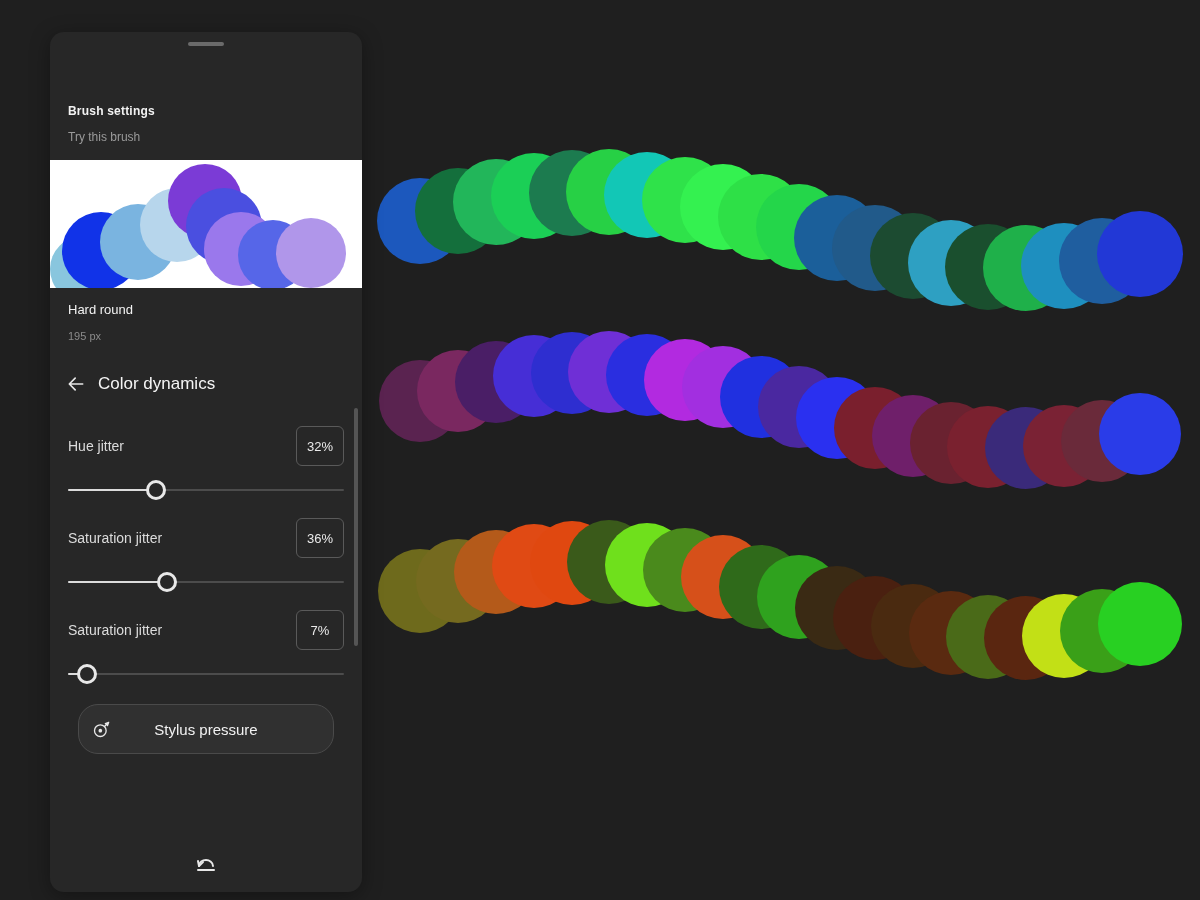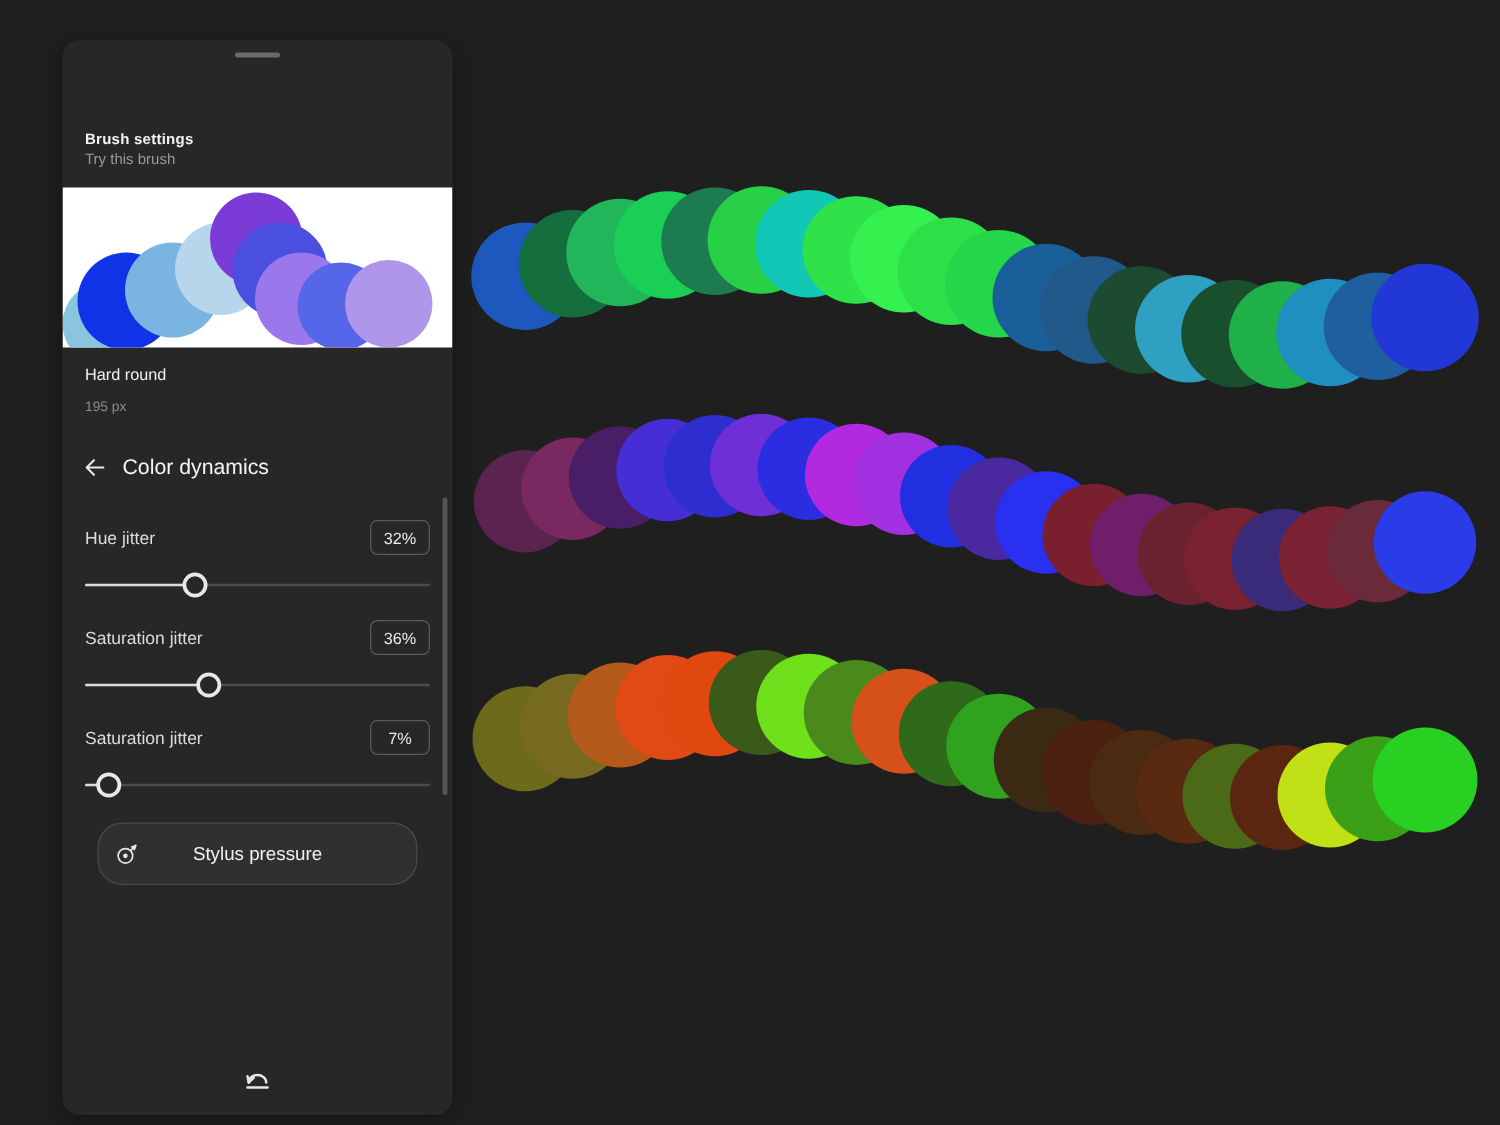--- a/index.html
+++ b/index.html
@@ -11,42 +11,42 @@
     width: 312px; height: 860px;
     background: #272727;
     border-radius: 14px;
     display: flex; flex-direction: column;
     box-shadow: 0 4px 20px rgba(0,0,0,0.35);
     overflow: hidden;
   }
   .grabber { align-self: center; margin-top: 10px; width: 36px; height: 4px; background: #6a6a6a; border-radius: 2px; }
   .header { padding: 58px 18px 6px 18px; }
   .header h1 { font-size: 12px; font-weight: 600; color: #f2f2f2; letter-spacing: 0.2px; }
-  .header .sub { font-size: 12px; color: #9a9a9a; margin-top: 2px; }
+  .header .sub { font-size: 12px; color: #9a9a9a; margin-top: 12px; }
   .preview {
     margin: 10px 0px 0 0px;
     width: 312px; height: 128px;
     background: #ffffff;
     position: relative;
     overflow: hidden;
   }
   .preview .dot { position: absolute; border-radius: 50%; }
   .brushname { padding: 14px 18px 4px 18px; }
   .brushname h2 { font-size: 13px; font-weight: 500; color: #f2f2f2; }
   .brushname .sz { font-size: 11px; color: #8b8b8b; margin-top: 13px; }
   .sectionbar { display: flex; align-items: center; padding: 24px 12px 8px 12px; }
   .backbtn { width: 28px; height: 28px; display: flex; align-items: center; justify-content: center; color: #e8e8e8; cursor: pointer; }
   .sectionbar h3 { font-size: 17px; font-weight: 400; color: #f5f5f5; margin-left: 8px; }
   .scroll { position: relative; padding: 8px 18px 8px 18px; flex: 1; }
   .scrollbar { position: absolute; right: 4px; top: 2px; width: 4px; height: 238px; background: #555555; border-radius: 2px; }
   .ctrl { margin: 12px 0 18px 0; }
   .ctrl .row { display: flex; justify-content: space-between; align-items: center; }
   .ctrl .lbl { font-size: 14px; color: #dcdcdc; }
   .valbox {
-    min-width: 48px; height: 28px;
+    min-width: 48px; height: 40px;
     border: 1px solid #5a5a5a; border-radius: 6px;
     display: flex; align-items: center; justify-content: center;
     font-size: 13px; color: #eaeaea;
   }
   .slider { position: relative; margin-top: 14px; height: 20px; }
   .track { position: absolute; left: 0; right: 0; top: 9px; height: 2px; background: #4c4c4c; border-radius: 1px; }
   .trackfill { position: absolute; left: 0; top: 9px; height: 2px; background: #dcdcdc; border-radius: 1px; }
   .thumb {
     position: absolute; top: 0; width: 20px; height: 20px;
     border: 3px solid #e8e8e8; background: #272727; border-radius: 50%;

